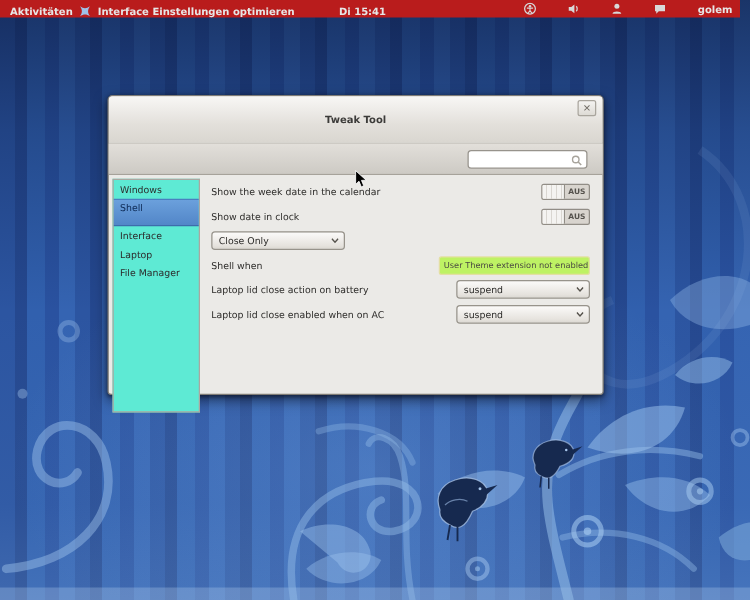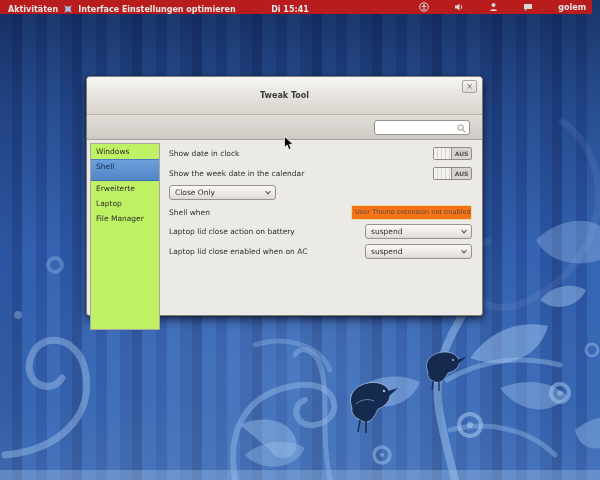--- a/index.html
+++ b/index.html
@@ -49,42 +49,42 @@
     border-bottom:1px solid #a6a29a; display:flex; align-items:center; justify-content:flex-end; padding-right:12px; }
   #search-entry { position:relative; width:96px; height:15px; background:#ffffff;
     border:1px solid #97938c; border-radius:3px; }
   #search-entry input { position:absolute; inset:0; border:0; outline:none; background:transparent;
     font-size:7px; padding:0 14px 0 4px; font-family:"DejaVu Sans", sans-serif; }
   #search-entry .mag { position:absolute; right:3px; top:3px; line-height:0; }
 
   #content { position:relative; height:193px; display:flex; }
 
   
-  #sidebar { margin:3px 0 3px 3px; width:70px; background:#bef264; border:1px solid #aba7a0; align-self:stretch; }
+  #sidebar { margin:3px 0 3px 3px; width:70px; background:#5eead4; border:1px solid #aba7a0; align-self:stretch; }
   .side-item { height:15px; line-height:15px; padding-left:5px; font-size:7.5px; color:#2c2c2c; cursor:default; }
   .side-item.selected { background:linear-gradient(180deg,#6ba0dc,#5286c8); color:#0d2a55;
     border-top:1px solid #4a7ec0; border-bottom:1px solid #3d6cab; height:22px; line-height:13px; }
 
   
   #rows { flex:1; padding:4px 10px 0 9px; }
   .row { height:19.5px; display:flex; align-items:center; justify-content:space-between; }
   .row .label { font-size:7.5px; color:#2e2d2b; }
 
   .toggle { width:39px; height:13px; border:1px solid #918d86; border-radius:2px; display:flex; cursor:default;
     background:#d8d4ce; }
   .toggle .knob { width:18px; height:11px; border-right:1px solid #918d86; border-radius:1px 0 0 1px;
     background:repeating-linear-gradient(90deg,#f4f3f1 0 3px, #d9d6d1 3px 4px),linear-gradient(180deg,#fbfbfa,#e6e4e0); }
   .toggle .state { flex:1; text-align:center; font-size:6px; font-weight:bold; color:#55524d; line-height:11px; }
 
   .combo { position:relative; width:107px; height:15px; border:1px solid #97938b; border-radius:3px;
     background:linear-gradient(180deg,#fbfaf9 0%, #e6e3de 80%, #dcd9d3 100%);
     font-size:7.5px; color:#2e2d2b; line-height:13px; padding-left:5px; cursor:default; }
   .combo .chev { position:absolute; right:5px; top:4px; width:5px; height:5px; line-height:0; }
 
-  .warnbox { width:121px; height:15px; background:#f97316; border:1px solid #e3dfa2; border-radius:2px;
+  .warnbox { width:121px; height:15px; background:#bef264; border:1px solid #e3dfa2; border-radius:2px;
     font-size:6.6px; color:#4c4b42; line-height:13px; padding-left:3px; white-space:nowrap; overflow:hidden; }
 
   
   #cursor { position:absolute; left:284px; top:136px; z-index:90; line-height:0; }
 </style>
 </head>
 <body>
 
 <div id="screen">
 
@@ -201,36 +201,36 @@
               <circle cx="3.6" cy="3.6" r="2.6" fill="none" stroke="#a8a49c" stroke-width="1.1"></circle>
               <path d="M5.6,5.6 L8,8" stroke="#a8a49c" stroke-width="1.2"></path>
             </svg>
         </span>
       </div>
     </div>
     <div id="content">
       <div id="sidebar">
         <div class="side-item">Windows</div>
         <div class="side-item selected">Shell</div>
-        <div class="side-item">Erweiterte</div>
+        <div class="side-item">Interface</div>
         <div class="side-item">Laptop</div>
         <div class="side-item">File Manager</div>
       </div>
       <div id="rows">
 
         <div class="row">
-          <span class="label">Show date in clock</span>
+          <span class="label">Show the week date in the calendar</span>
           <div class="toggle">
             <div class="knob"></div>
             <div class="state">AUS</div>
           </div>
         </div>
 
         <div class="row">
-          <span class="label">Show the week date in the calendar</span>
+          <span class="label">Show date in clock</span>
           <div class="toggle">
             <div class="knob"></div>
             <div class="state">AUS</div>
           </div>
         </div>
 
         <div class="row">
           <div class="combo">
             <span>Close Only</span>
             <span class="chev">

